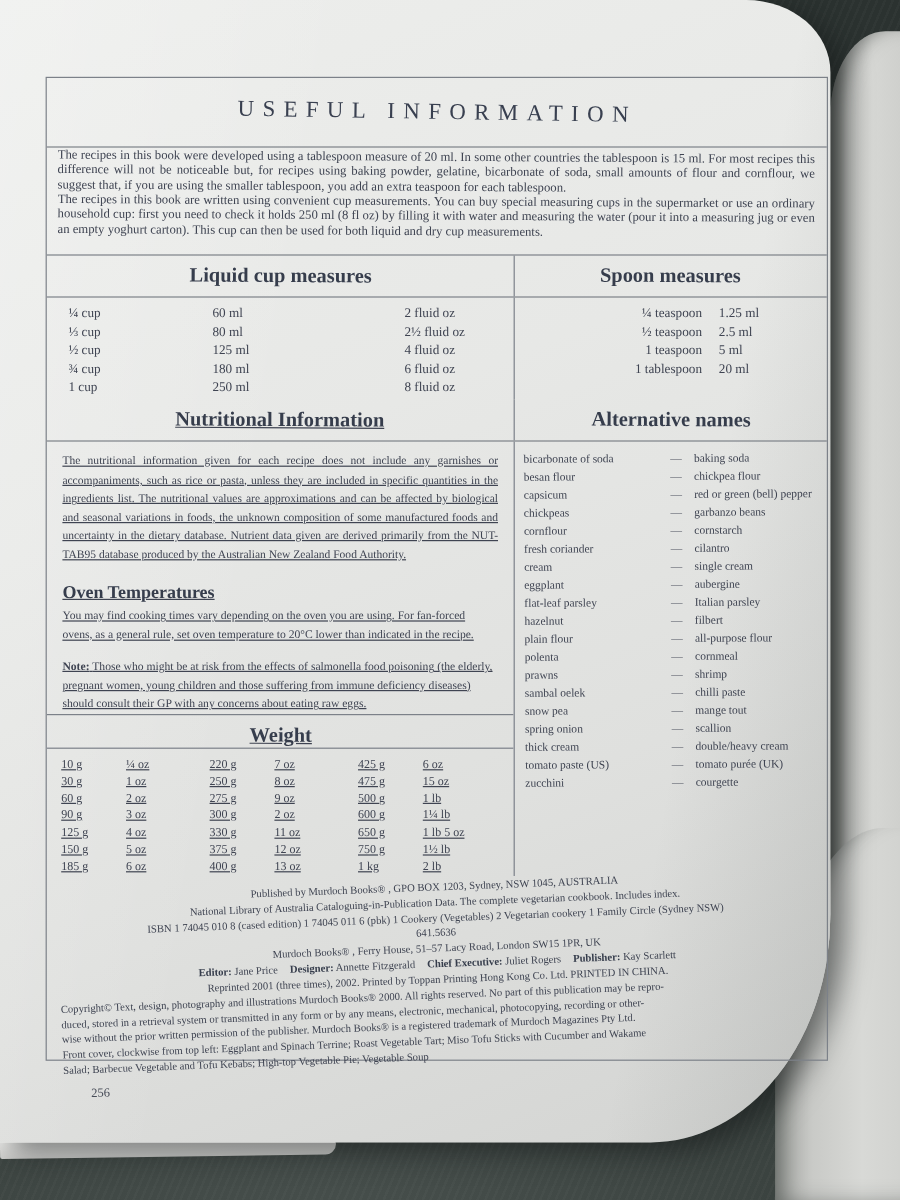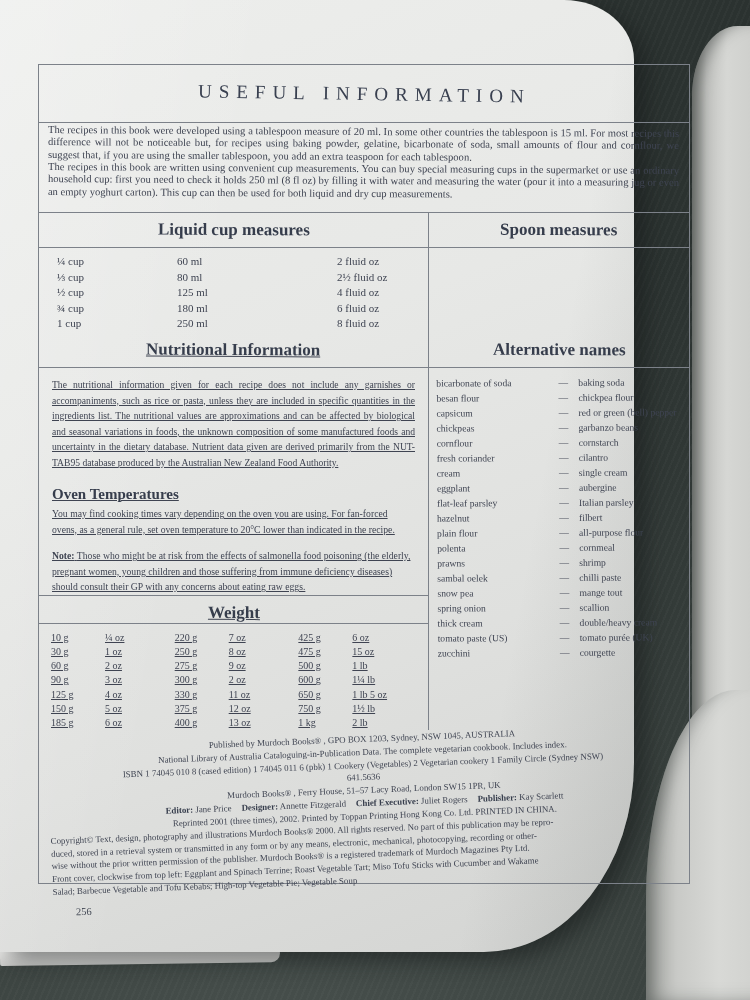--- a/index.html
+++ b/index.html
@@ -14,21 +14,21 @@
     border-top-left-radius:46px 70px;
     box-shadow:inset 14px 0 16px -8px rgba(38,43,41,0.55);}
   .page-right-roll{position:absolute;right:0;bottom:0;width:104px;height:310px;z-index:1;
     background:linear-gradient(90deg,#a8aaa6 0%,#c9cac7 30%,#d8d9d6 70%,#d2d3d0 100%);
     border-top-left-radius:90px 210px;
     box-shadow:inset 16px -6px 18px -10px rgba(38,43,41,0.5);}
   .page-under{position:absolute;left:0;top:948px;width:280px;height:16px;z-index:2;
     background:linear-gradient(180deg,#f1f1ef,#cfcfcd);transform:rotate(-0.8deg);
     border-radius:0 8px 10px 2px;}
   
-  .page{position:absolute;left:0;top:0;width:634px;height:952px;z-index:3;
+  .page{position:absolute;left:0;top:0;width:692px;height:952px;z-index:3;
     background:linear-gradient(158deg,#edeeec 0%,#e7e8e6 38%,#dfe0de 68%,#d3d4d2 100%);
     border-radius:0 70px 150px 0 / 0 60px 190px 0;
     box-shadow:10px 8px 24px rgba(18,22,21,0.55);}
   .page::before{content:"";position:absolute;inset:0;border-radius:inherit;pointer-events:none;
     background:linear-gradient(100deg, rgba(255,255,255,0.25) 0%, transparent 35%, transparent 78%, rgba(90,95,92,0.18) 100%);}
   .frame{position:absolute;left:38px;top:64px;width:652px;height:820px;box-sizing:border-box;
     border:1px solid #7c8189;color:#3f4452;}
   .sec{box-sizing:border-box;}
   
   .sec-title{height:58px;border-bottom:1px solid #7c8189;display:flex;align-items:center;justify-content:center;}
@@ -122,20 +122,36 @@
                 <span class="lq-ml">125 ml</span>
                 <span class="lq-oz">4 fluid oz</span>
 
                 <span class="lq-cup">¾ cup</span>
                 <span class="lq-ml">180 ml</span>
                 <span class="lq-oz">6 fluid oz</span>
 
                 <span class="lq-cup">1 cup</span>
                 <span class="lq-ml">250 ml</span>
                 <span class="lq-oz">8 fluid oz</span>
+              </div>
+          </div>
+          <div class="colR">
+            <div class="spoon-grid">
+
+                <span class="sp-name">¼ teaspoon</span>
+                <span class="sp-ml">1.25 ml</span>
+
+                <span class="sp-name">½ teaspoon</span>
+                <span class="sp-ml">2.5 ml</span>
+
+                <span class="sp-name">1 teaspoon</span>
+                <span class="sp-ml">5 ml</span>
+
+                <span class="sp-name">1 tablespoon</span>
+                <span class="sp-ml">20 ml</span>
               </div>
           </div>
         </div>
       </div>
 
       <div class="sec sec-info">
         <div class="row2 heads">
           <div class="colL">
             <span class="head-label">Nutritional Information</span>
           </div>

